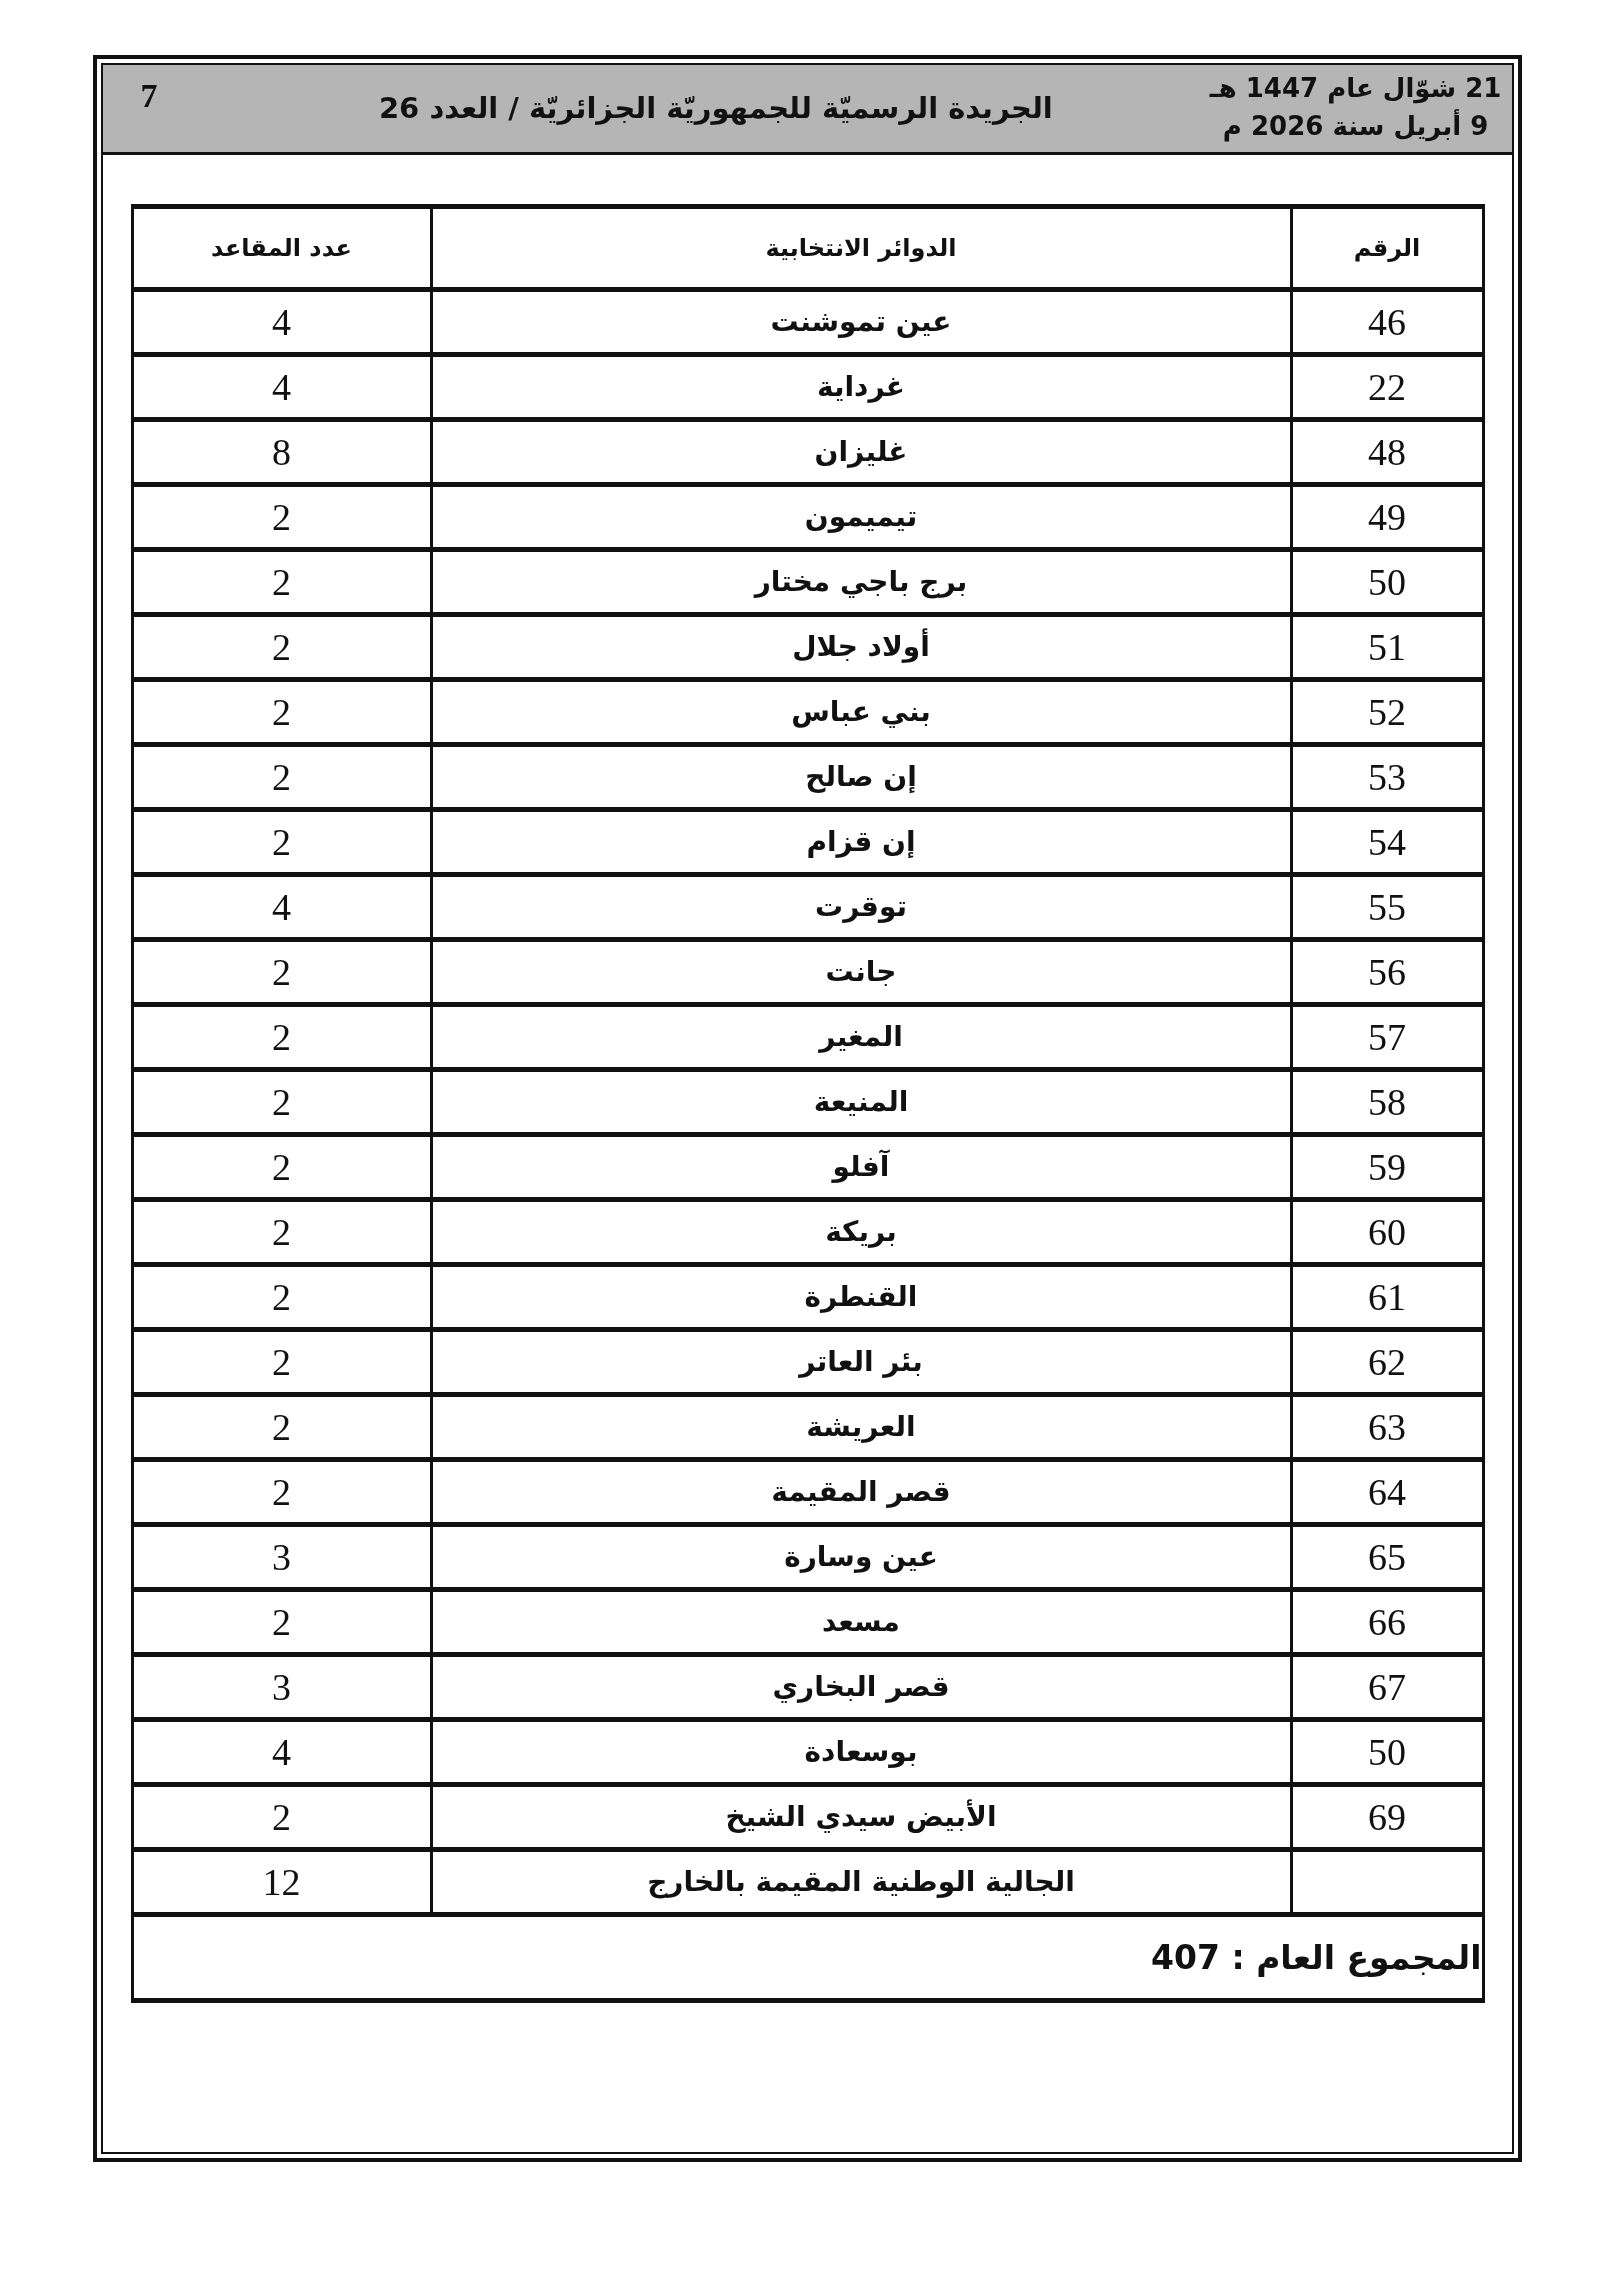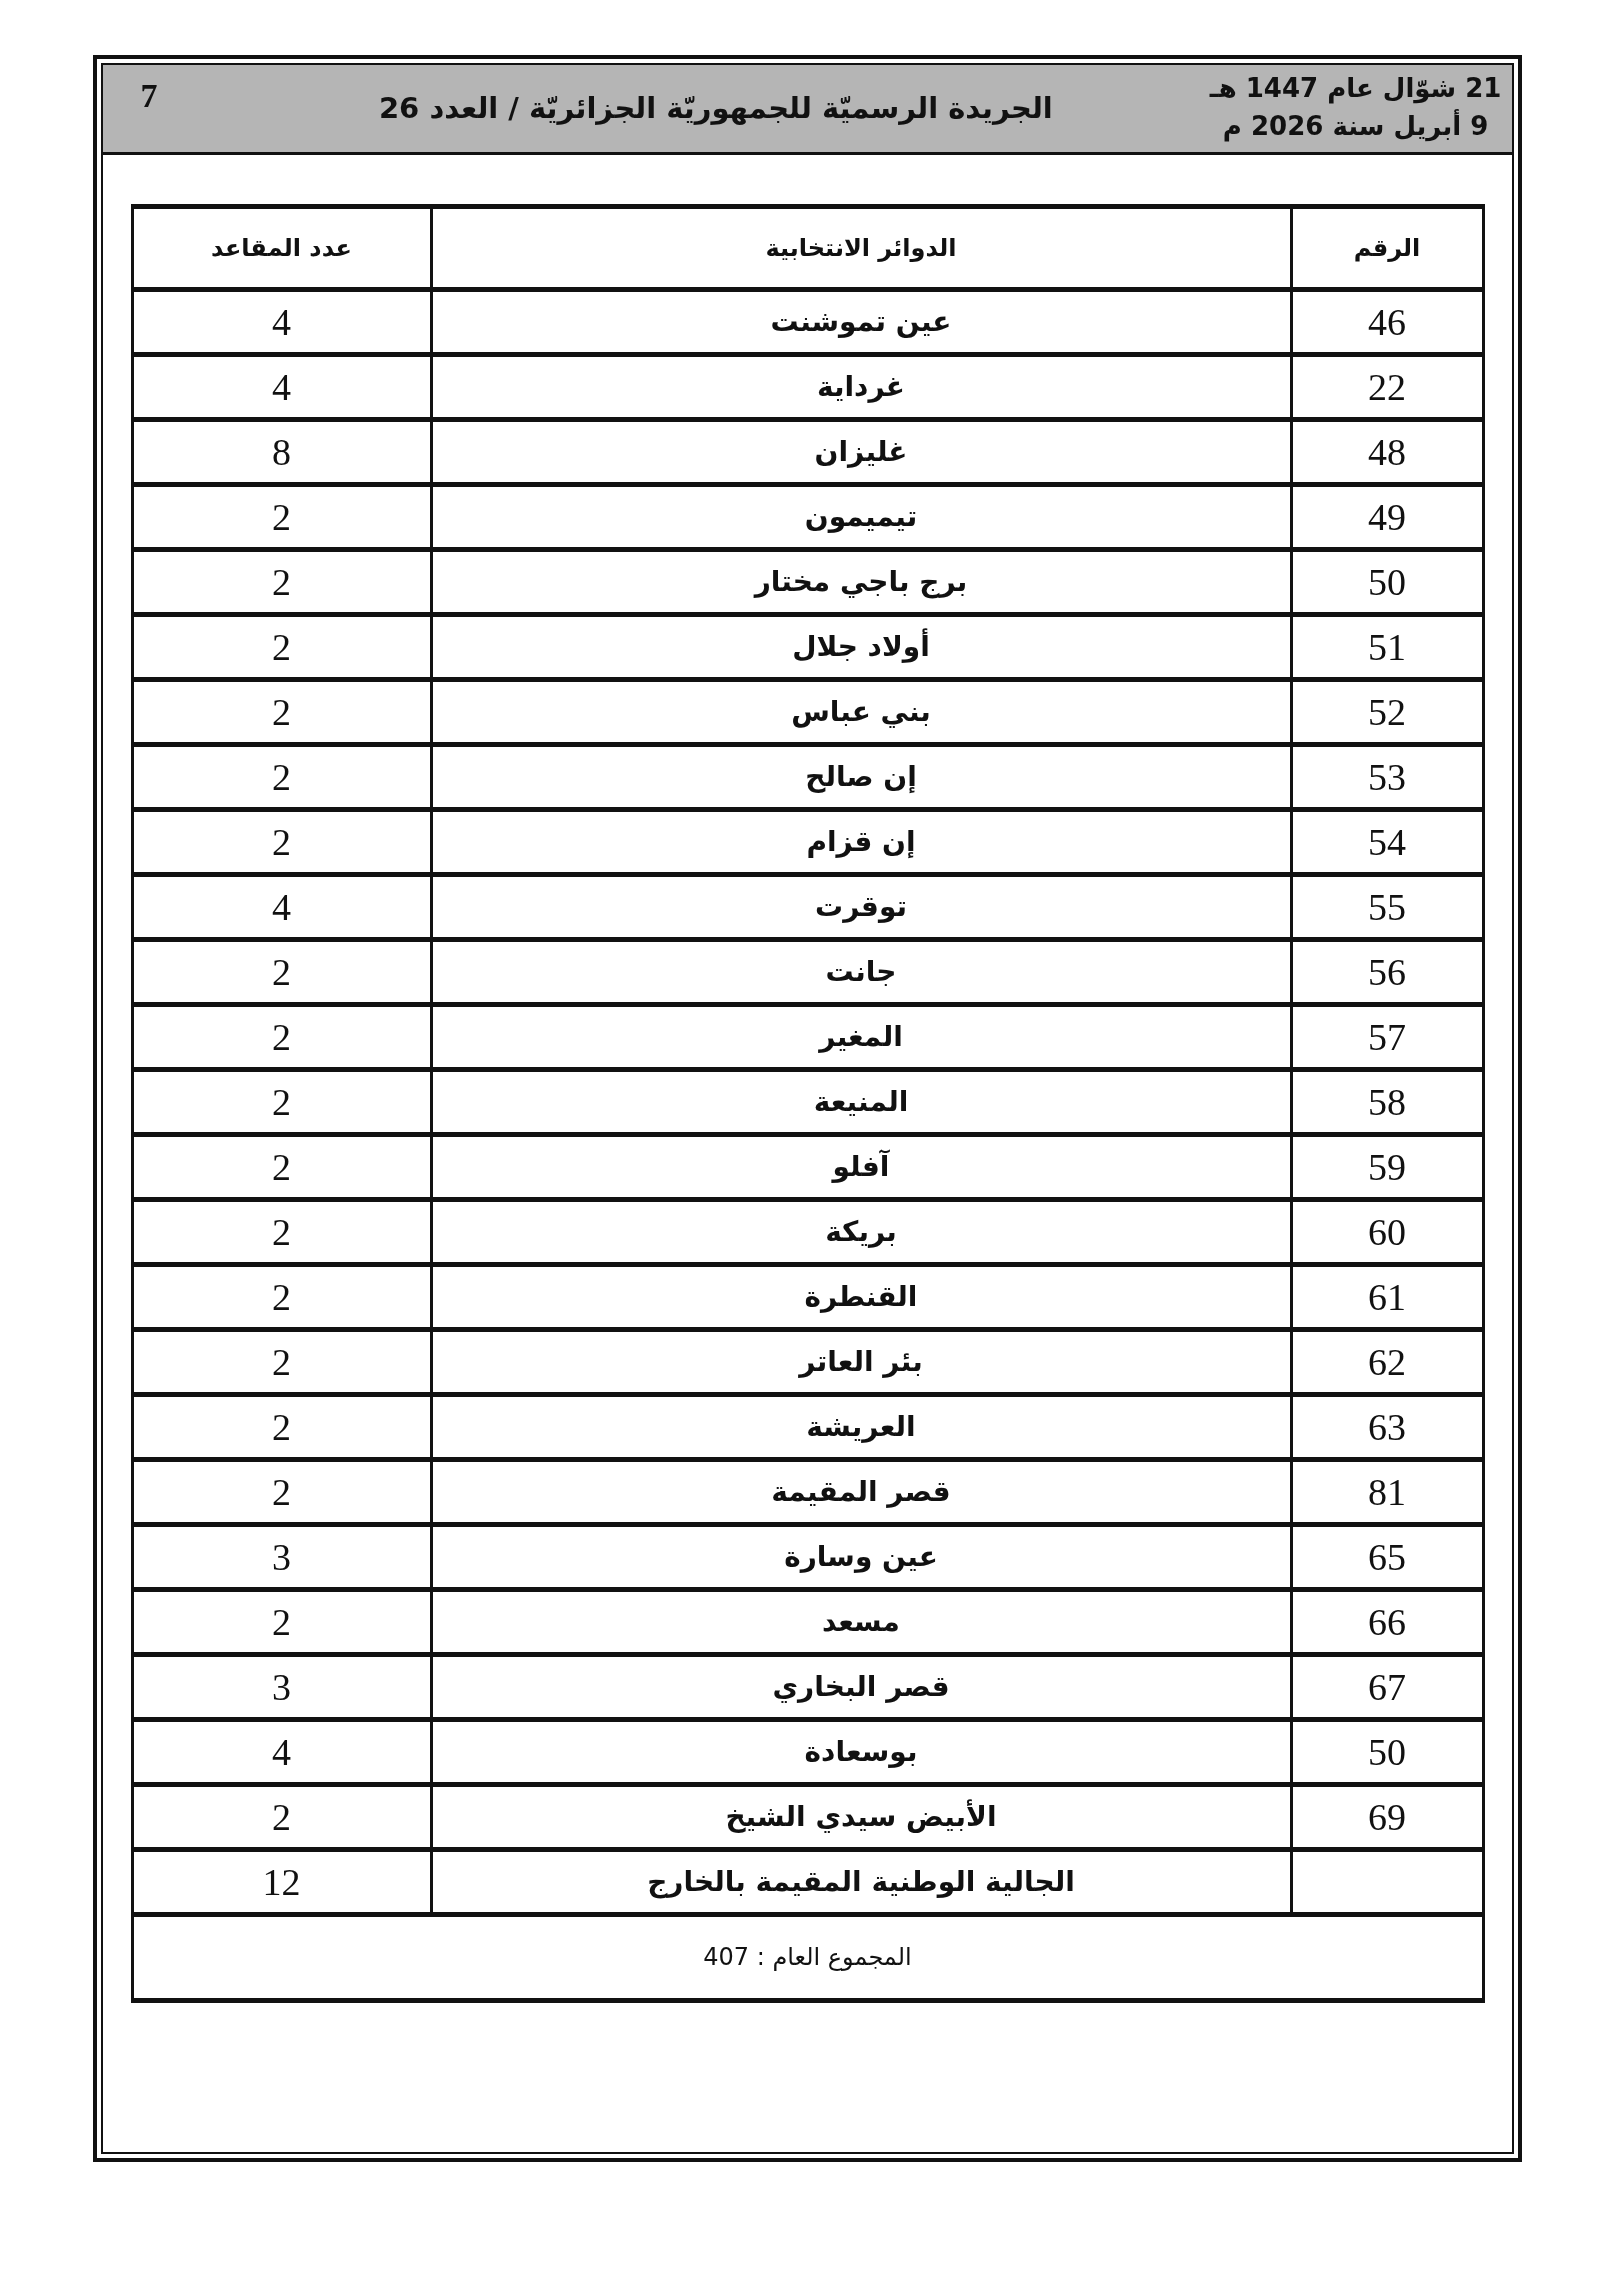--- a/index.html
+++ b/index.html
@@ -105,22 +105,23 @@
     font-family: "DejaVu Sans", sans-serif;
   }
   td.num-cell {
     font-family: "Liberation Serif", "DejaVu Serif", serif;
     font-weight: normal;
     font-size: 38px;
     direction: ltr;
   }
   table.districts tfoot td {
     height: 81px;
-    font-weight: normal;
-    font-size: 24px;
+    font-weight: bold;
+    font-size: 33px;
+    text-align: right;
   }
 </style>
 </head>
 <body>
 
 <div class="page-frame">
   <div class="page-frame-inner">
 
     <div class="masthead">
       <div class="dates">
@@ -229,21 +230,21 @@
             <td class="num-cell">62</td>
             <td class="district-cell">بئر العاتر</td>
             <td class="num-cell">2</td>
           </tr>
           <tr>
             <td class="num-cell">63</td>
             <td class="district-cell">العريشة</td>
             <td class="num-cell">2</td>
           </tr>
           <tr>
-            <td class="num-cell">81</td>
+            <td class="num-cell">64</td>
             <td class="district-cell">قصر المقيمة</td>
             <td class="num-cell">2</td>
           </tr>
           <tr>
             <td class="num-cell">65</td>
             <td class="district-cell">عين وسارة</td>
             <td class="num-cell">3</td>
           </tr>
           <tr>
             <td class="num-cell">66</td>

